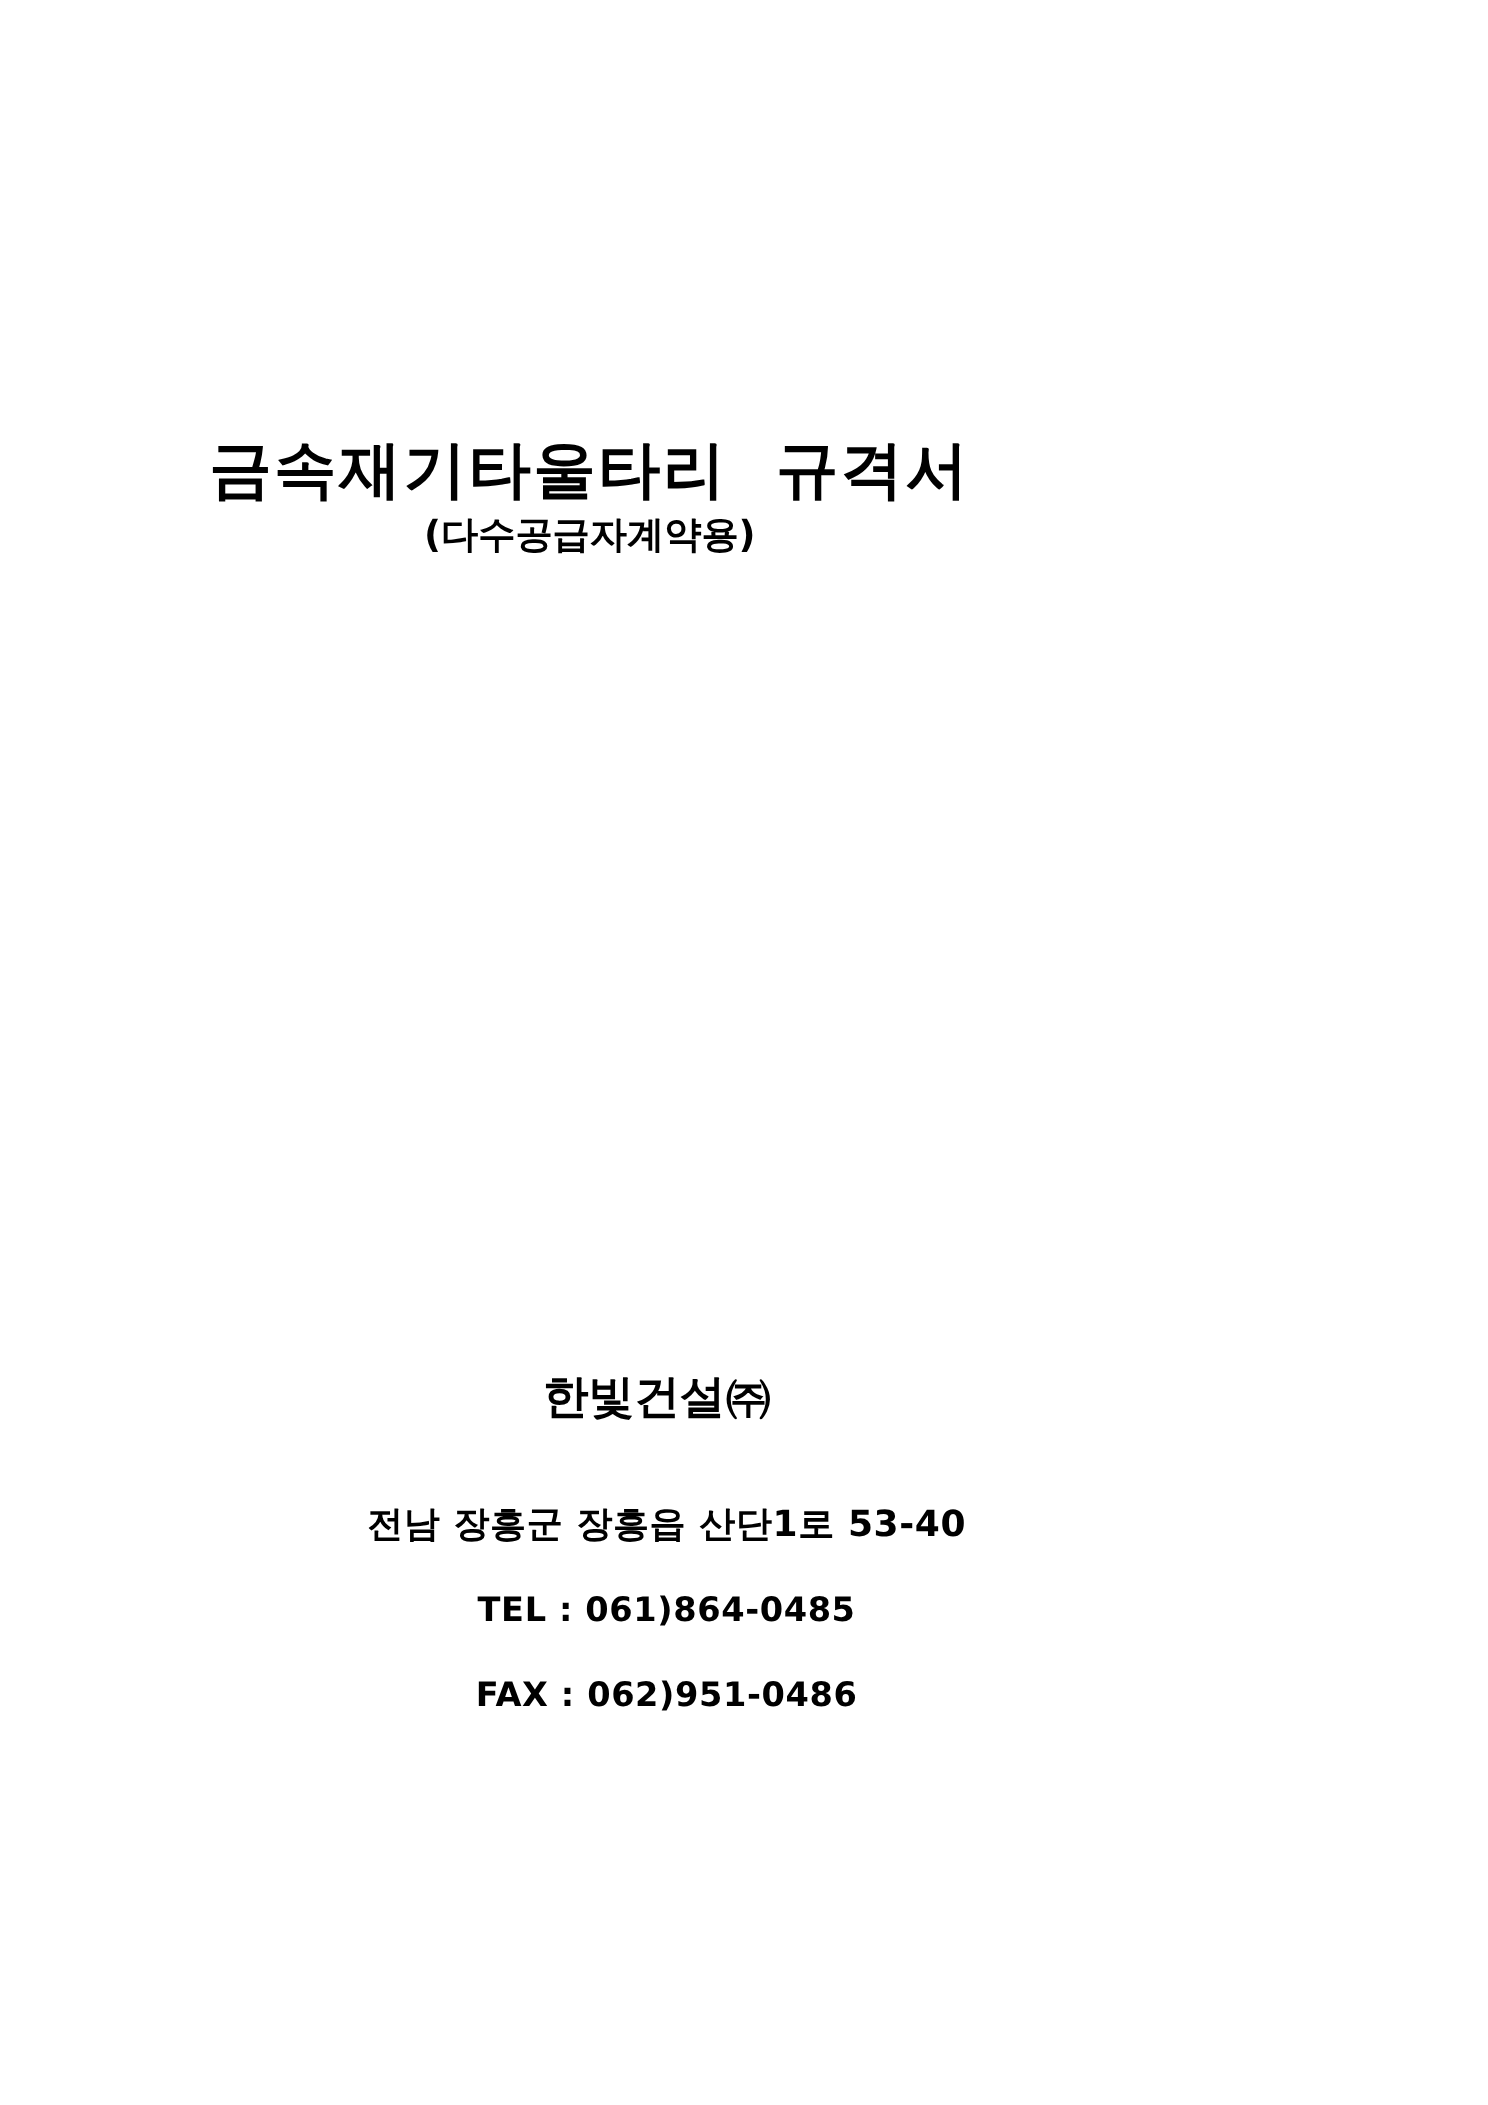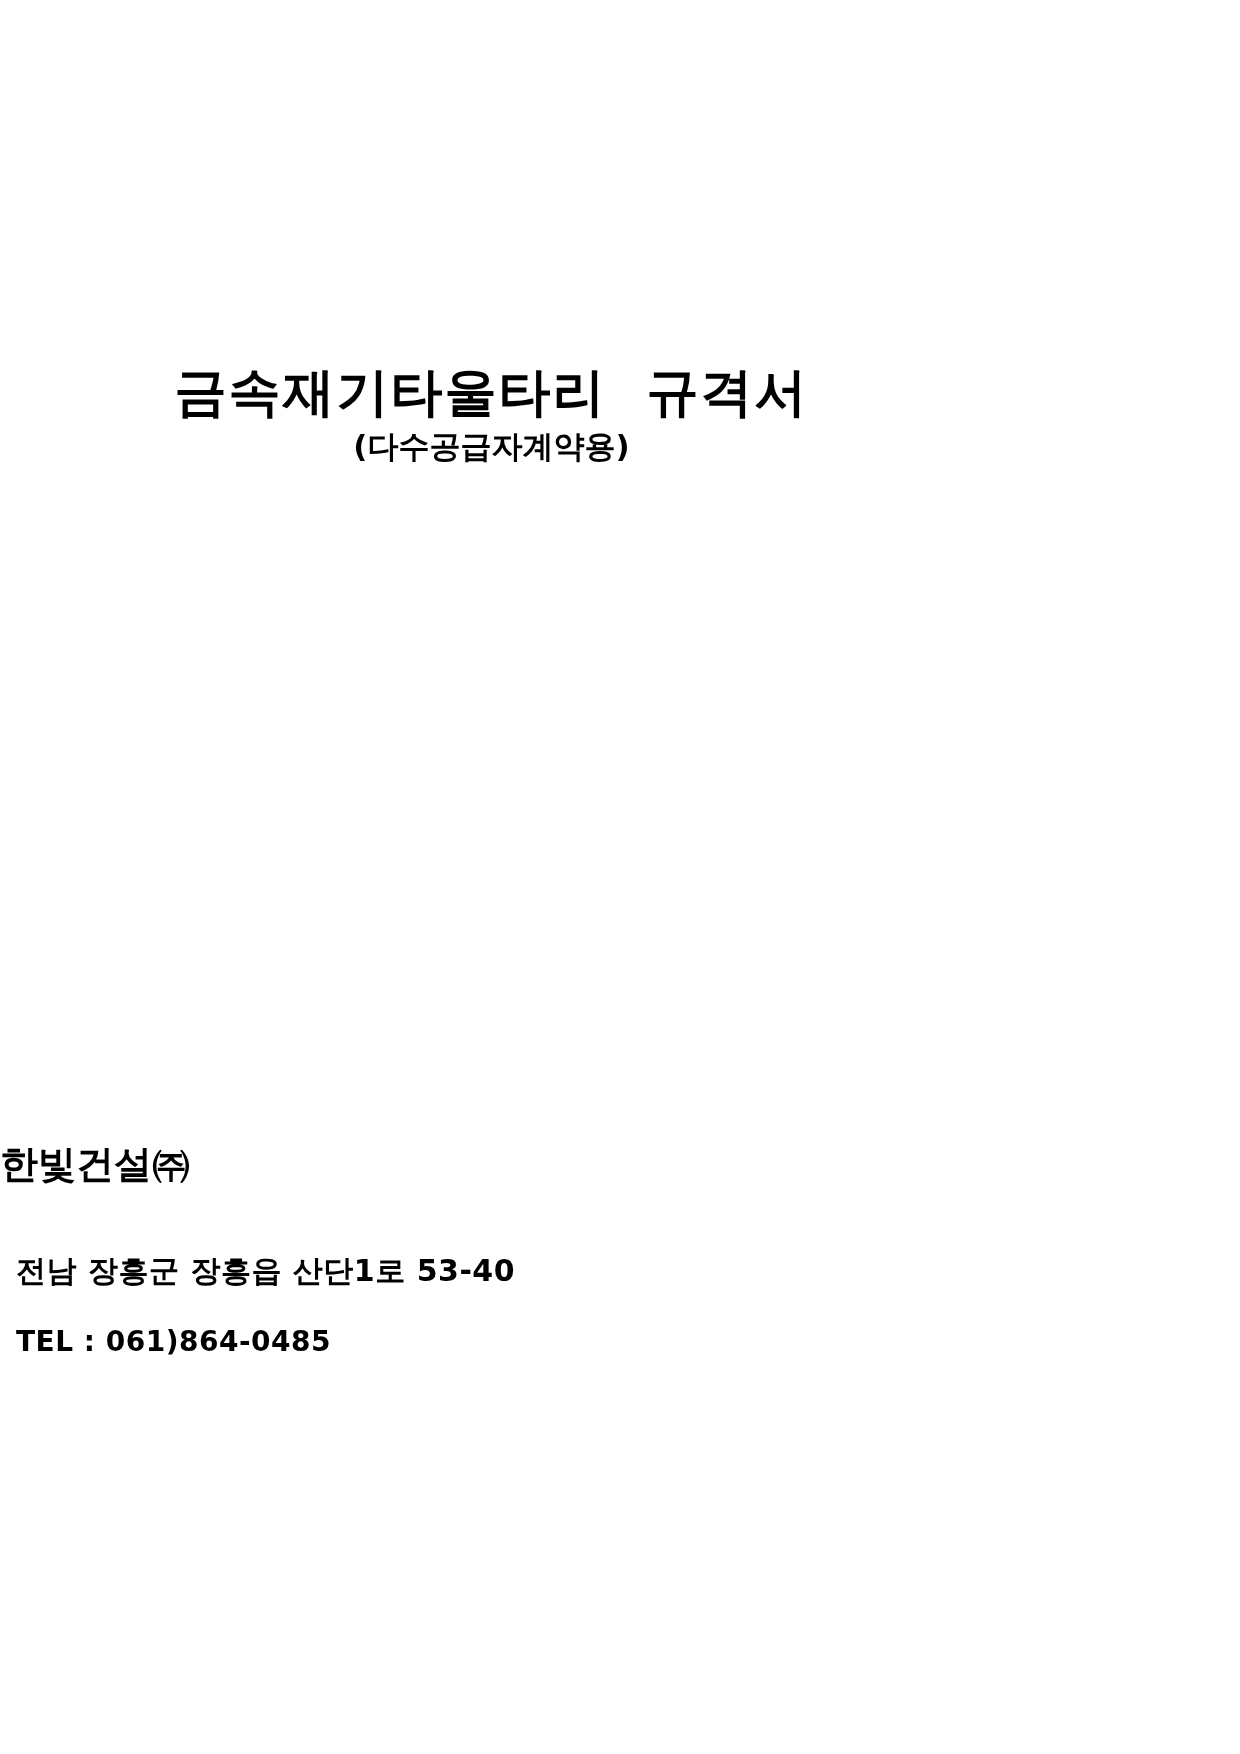--- a/index.html
+++ b/index.html
@@ -47,21 +47,21 @@
     letter-spacing: 0px;
     margin: 2px 0 0 0;
     line-height: 1.25;
   }
 
   .footer-block {
     position: absolute;
     top: 1140px;
     left: 0;
     width: 1095px;
-    text-align: left;
+    text-align: center;
   }
 
   .company-name {
     font-size: 38px;
     font-weight: 700;
     letter-spacing: 0px;
     margin: 0;
     line-height: 1.3;
   }
 
@@ -88,15 +88,16 @@
 
   <div class="title-block">
     <h1 class="doc-title">금속재기타울타리  규격서</h1>
     <p class="doc-subtitle">(다수공급자계약용)</p>
   </div>
 
   <div class="footer-block">
     <p class="company-name">한빛건설㈜</p>
     <p class="address-line">전남 장흥군 장흥읍 산단1로 53-40</p>
     <p class="contact-line">TEL : 061)864-0485</p>
+    <p class="contact-line">FAX : 062)951-0486</p>
   </div>
 
 </div>
 
 </body></html>

